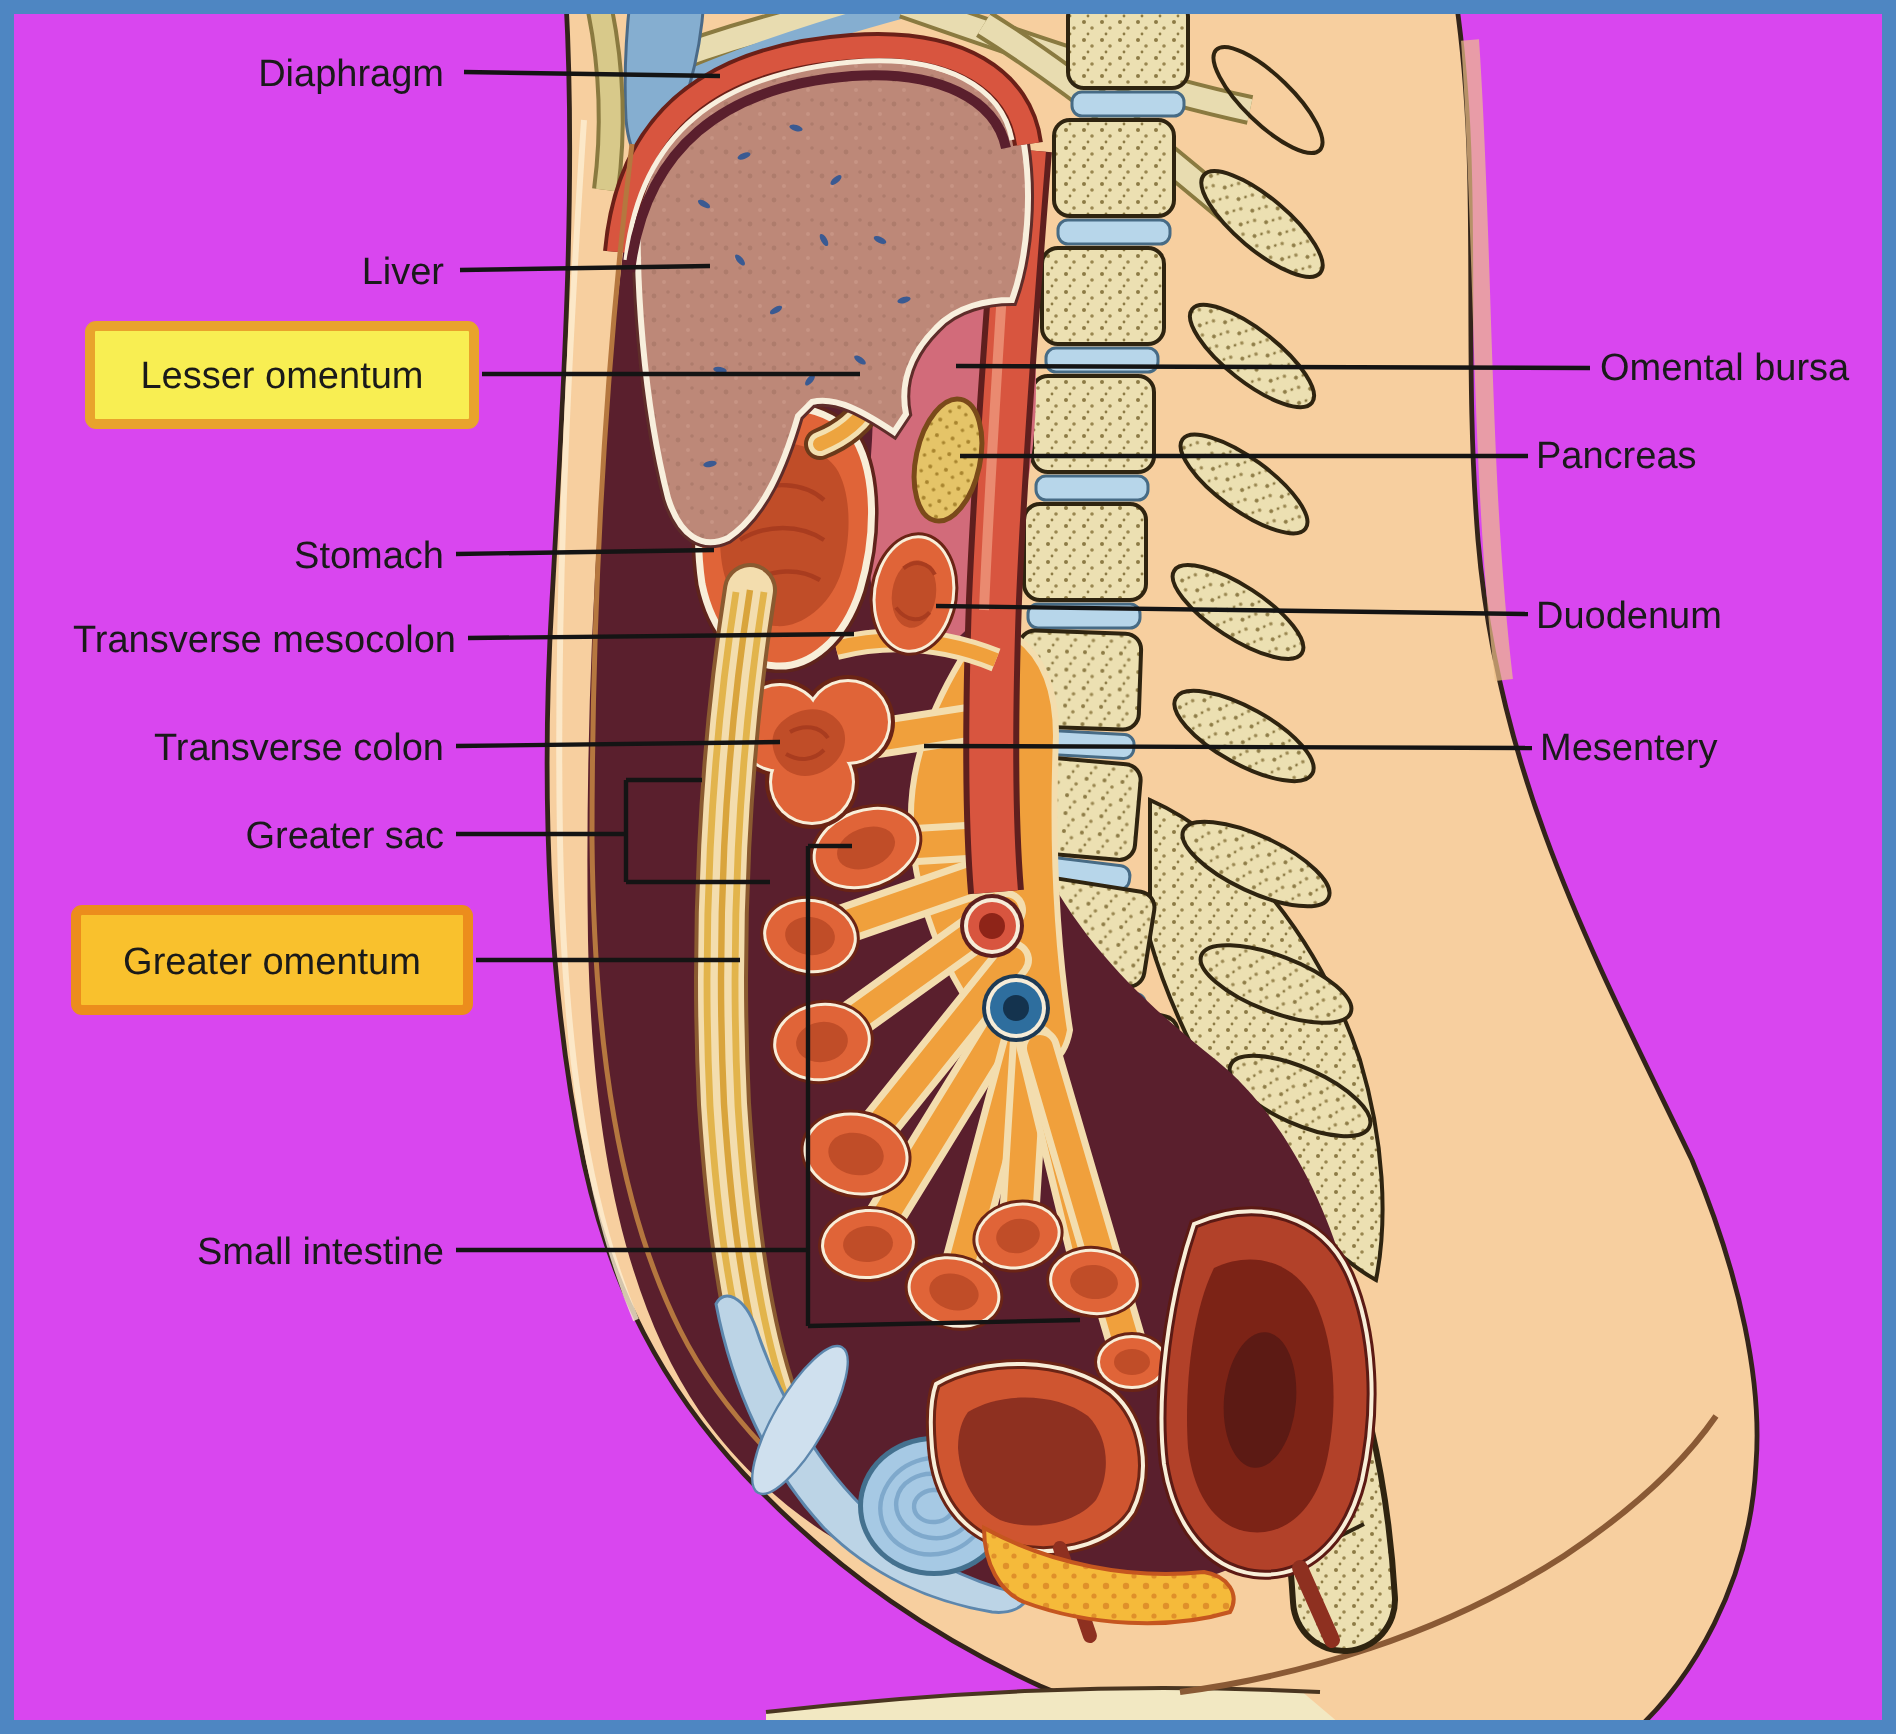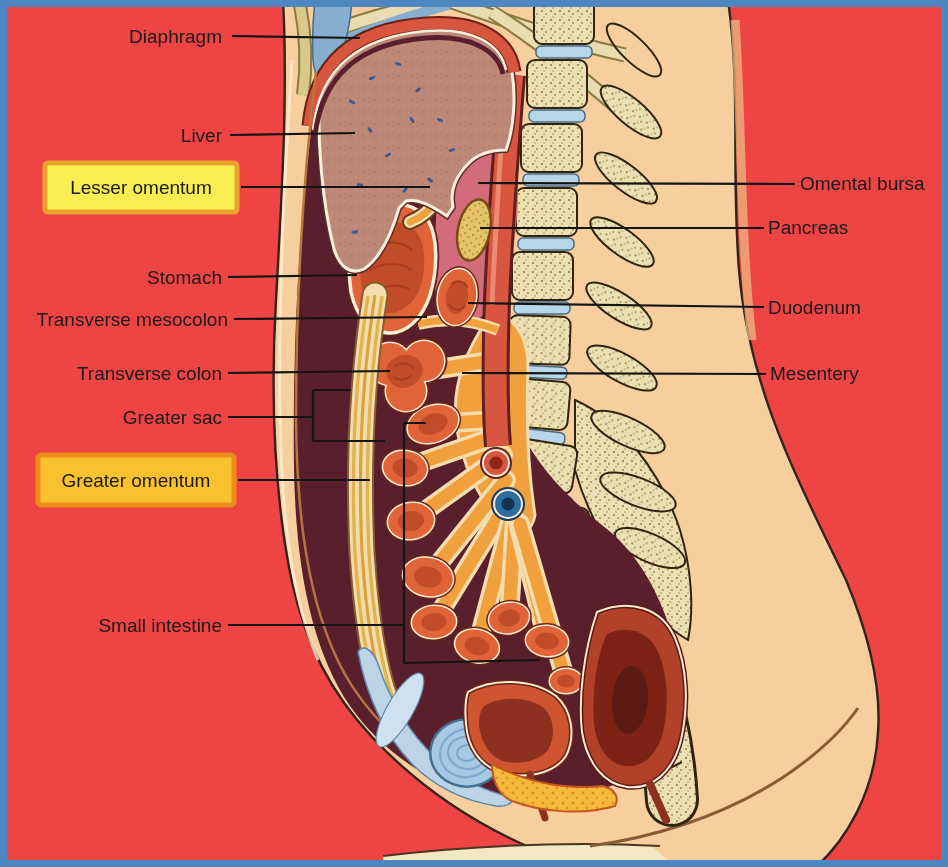--- a/index.html
+++ b/index.html
@@ -1,16 +1,16 @@
 <!DOCTYPE html>
 <html><head>
 <meta charset="utf-8">
 <style>
   html,body{margin:0;padding:0;background:#ffffff;}
-  .stage{position:relative;width:948px;height:867px;background:#ef4444;overflow:hidden;
+  .stage{position:relative;width:948px;height:867px;background:#d946ef;overflow:hidden;
          font-family:"Liberation Sans", sans-serif;}
   .stage svg{position:absolute;left:0;top:0;}
   .frame{position:absolute;left:0;top:0;right:0;bottom:0;border:7px solid #4e86c2;pointer-events:none;}
   .lbl{font-family:"Liberation Sans", sans-serif;font-size:19px;fill:#1a1a1a;}
   .leader{stroke:#141414;stroke-width:2.2;fill:none;}
   .mesA{stroke:#f3ddae;stroke-width:20;stroke-linecap:round;fill:none;}
   .mesB{stroke:#f0a03c;stroke-width:13;stroke-linecap:round;fill:none;}
   .boneOutline{fill:none;stroke:#2f2410;stroke-width:2;}
 </style>
 </head>

